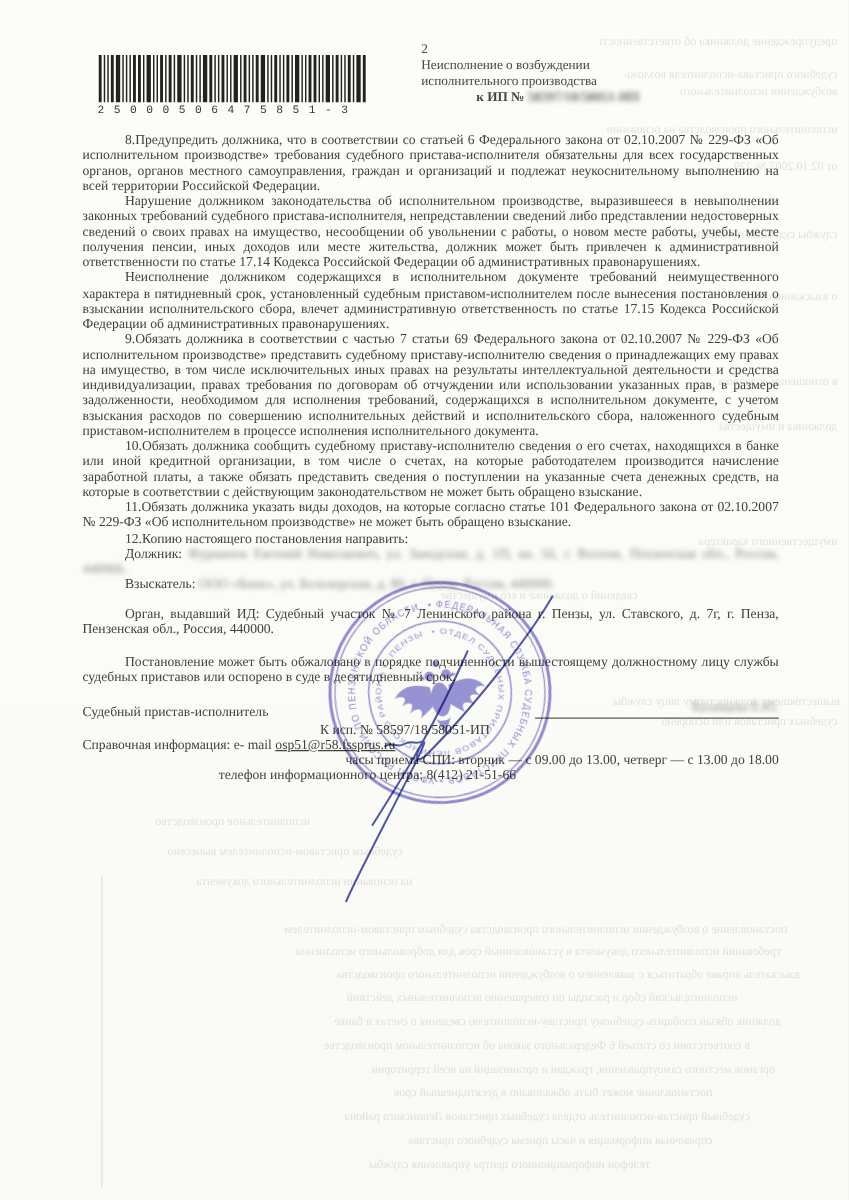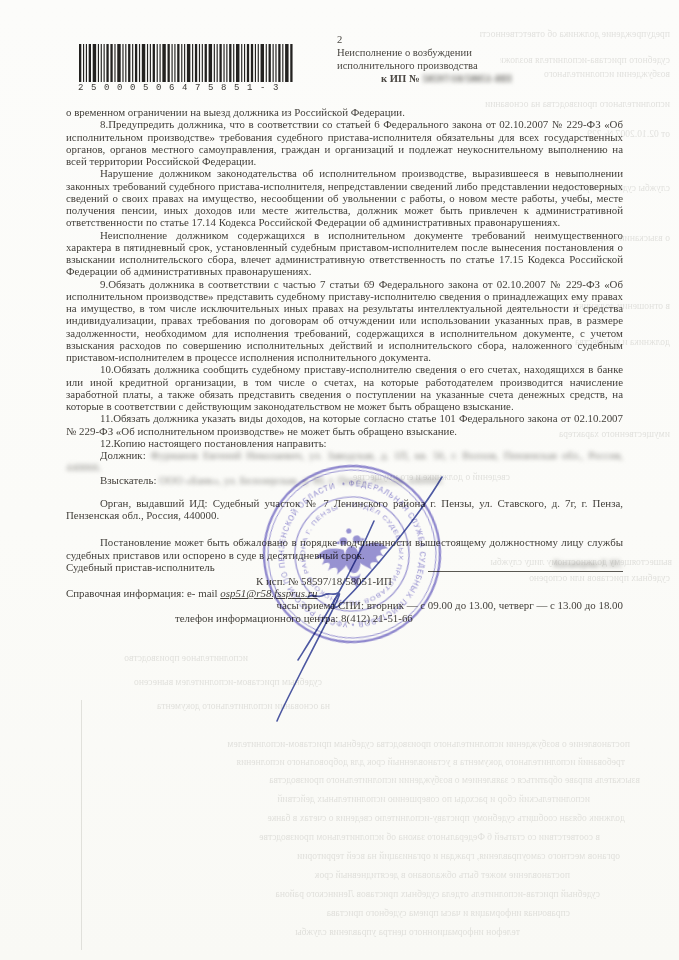--- a/index.html
+++ b/index.html
@@ -20,27 +20,27 @@
   
   .doc{position:absolute;left:66px;top:106px;width:557px;font-size:10.9px;line-height:12.25px;
        text-align:justify;}
   .doc p{margin:0;}
   .doc p.ind{text-indent:34px;}
   .row-debtor{margin:0;text-indent:34px;}
   .row-claimant{margin-top:12px;text-indent:34px;}
   .issuer{margin-top:11px !important;}
   .appeal{margin-top:15px !important;}
   
-  .sig-row{position:relative;height:14px;}
+  .sig-row{position:relative;margin-top:15px;height:14px;}
   .sig-title{position:absolute;left:0;top:0;}
   .sig-line{position:absolute;left:362px;right:0;top:10px;border-bottom:1px solid #5a5852;}
   .sig-name{position:absolute;right:0;top:-3px;font-size:10.3px;}
   .case-ref{margin-top:11px;padding-left:190px;text-align:left;}
   .info-row{margin-top:15px;text-align:left;}
-  .email-link{text-decoration:underline;color:#44413c;font-style:italic;}
+  .email-link{text-decoration:underline;color:#44413c;}
   .hours-row{margin-top:12px;padding-left:109px;text-align:right;}
   .phone-row{margin-top:12px;padding-left:109px;text-align:left;}
   
   .stamp{position:absolute;left:261px;top:463px;width:182px;height:182px;
          transform:rotate(-8deg);mix-blend-mode:multiply;opacity:.88;pointer-events:none;}
   .ink-sign{position:absolute;left:250px;top:455px;width:210px;height:270px;
             mix-blend-mode:multiply;pointer-events:none;}
   
   .ghost{position:absolute;font-size:9.6px;line-height:11px;color:#a6a59f;opacity:.3;
          filter:blur(.5px);transform:scaleX(-1);white-space:nowrap;overflow:hidden;
@@ -156,21 +156,20 @@
     <div>Неисполнение о возбуждении</div>
     <div>исполнительного производства</div>
     <div class="ipline">
       <span>к ИП №</span>
       <span class="blurred-dark">58597/18/58051-ИП</span>
     </div>
   </div>
 
   <div class="doc">
     <div id="paragraphs">
-        <p>о временном ограничении на выезд должника из Российской Федерации.</p>
         <p class="ind">8.Предупредить должника, что в соответствии со статьей 6 Федерального закона от 02.10.2007 № 229-ФЗ «Об исполнительном производстве» требования судебного пристава-исполнителя обязательны для всех государственных органов, органов местного самоуправления, граждан и организаций и подлежат неукоснительному выполнению на всей территории Российской Федерации.</p>
         <p class="ind">Нарушение должником законодательства об исполнительном производстве, выразившееся в невыполнении законных требований судебного пристава-исполнителя, непредставлении сведений либо представлении недостоверных сведений о своих правах на имущество, несообщении об увольнении с работы, о новом месте работы, учебы, месте получения пенсии, иных доходов или месте жительства, должник может быть привлечен к административной ответственности по статье 17.14 Кодекса Российской Федерации об административных правонарушениях.</p>
         <p class="ind">Неисполнение должником содержащихся в исполнительном документе требований неимущественного характера в пятидневный срок, установленный судебным приставом-исполнителем после вынесения постановления о взыскании исполнительского сбора, влечет административную ответственность по статье 17.15 Кодекса Российской Федерации об административных правонарушениях.</p>
         <p class="ind">9.Обязать должника в соответствии с частью 7 статьи 69 Федерального закона от 02.10.2007 № 229-ФЗ «Об исполнительном производстве» представить судебному приставу-исполнителю сведения о принадлежащих ему правах на имущество, в том числе исключительных иных правах на результаты интеллектуальной деятельности и средства индивидуализации, правах требования по договорам об отчуждении или использовании указанных прав, в размере задолженности, необходимом для исполнения требований, содержащихся в исполнительном документе, с учетом взыскания расходов по совершению исполнительных действий и исполнительского сбора, наложенного судебным приставом-исполнителем в процессе исполнения исполнительного документа.</p>
         <p class="ind">10.Обязать должника сообщить судебному приставу-исполнителю сведения о его счетах, находящихся в банке или иной кредитной организации, в том числе о счетах, на которые работодателем производится начисление заработной платы, а также обязать представить сведения о поступлении на указанные счета денежных средств, на которые в соответствии с действующим законодательством не может быть обращено взыскание.</p>
         <p class="ind">11.Обязать должника указать виды доходов, на которые согласно статье 101 Федерального закона от 02.10.2007 № 229-ФЗ «Об исполнительном производстве» не может быть обращено взыскание.</p>
         <p class="ind">12.Копию настоящего постановления направить:</p>
       </div>
 
     <p class="row-debtor">

